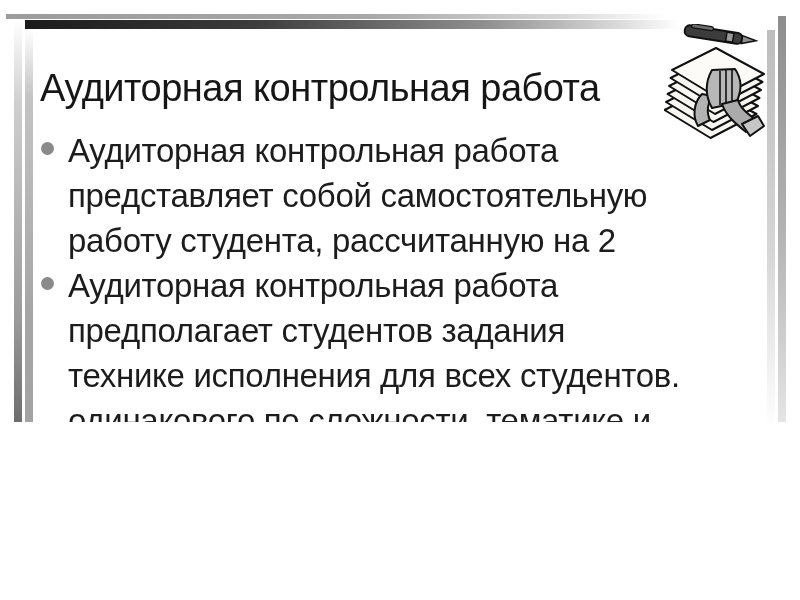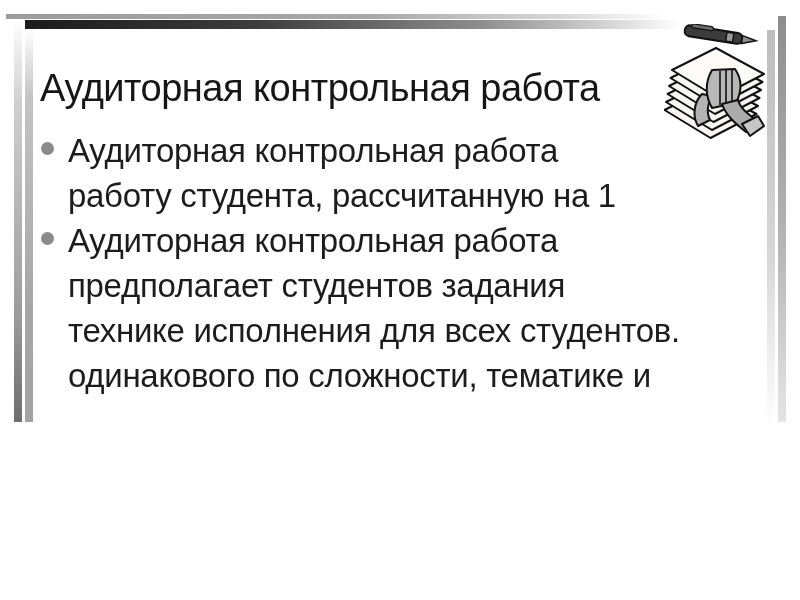--- a/index.html
+++ b/index.html
@@ -92,21 +92,22 @@
       <path d="M56,47 L56,81 M62,46 L62,80 M68,46 L68,79" fill="none" stroke-width="1.6"></path>
       <path d="M58,80 C62,92 72,100 82,108 L92,96 C84,90 76,84 74,76 Z" fill="#ababab"></path>
       <path d="M78,100 L94,92 L100,102 L86,112 Z" fill="#c6c6c6"></path>
     </g>
   </svg>
 
   <ul class="bullets">
     <li>
       <span class="marker"></span>
       <div class="line">Аудиторная контрольная работа</div>
-      <div class="line">работу студента, рассчитанную на 1</div>
+      <div class="line">представляет собой самостоятельную</div>
+      <div class="line">работу студента, рассчитанную на 2</div>
     </li>
     <li>
       <span class="marker"></span>
       <div class="line">Аудиторная контрольная работа</div>
       <div class="line">предполагает студентов задания</div>
       <div class="line">технике исполнения для всех студентов.</div>
       <div class="line">одинакового по сложности, тематике и</div>
     </li>
   </ul>
 

